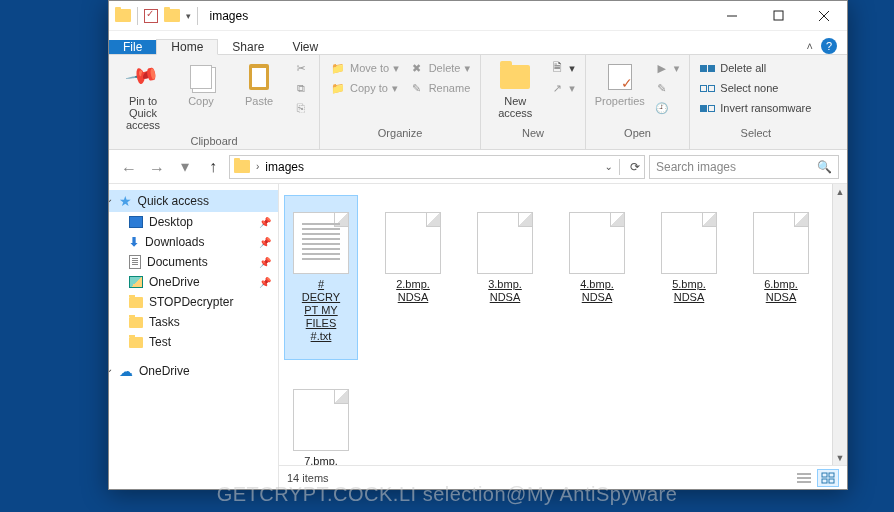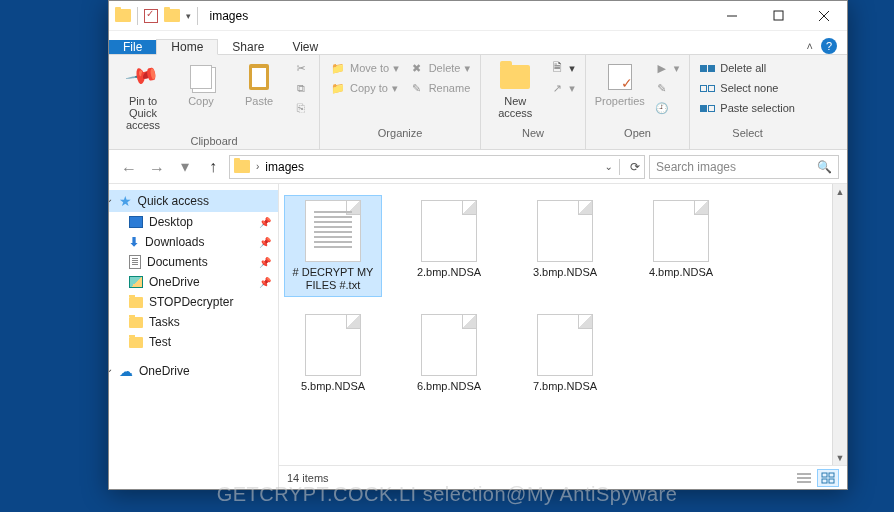--- a/index.html
+++ b/index.html
@@ -60,21 +60,21 @@
   .doc-ic { width:12px;height:14px;background:#fff;border:1px solid #888;position:relative;}
   .doc-ic::after{content:"";position:absolute;top:2px;left:2px;right:2px;height:1px;background:#888;box-shadow:0 2px 0 #888,0 4px 0 #888,0 6px 0 #888;}
   .pic-ic { width:14px;height:12px;border:1px solid #0a8a7a;background:linear-gradient(135deg,#7fd4c8 50%,#ffd27a 50%);}
   .folder-ic { width:14px;height:11px;background:#ffd56b;border-radius:1px;position:relative;}
   .folder-ic::before{content:"";position:absolute;top:-2px;left:0;width:6px;height:2px;background:#ffd56b;}
   .cloud-ic { color:#1979ca; font-size:14px;}
   
   .content-wrap { flex:1; display:flex; flex-direction:column; min-width:0;}
   .files { flex:1; overflow:auto; padding:12px 6px; position:relative;}
   .files-grid { display:flex; flex-wrap:wrap; gap:14px 20px; align-content:flex-start;}
-  .file-item { width:96px; display:flex; flex-direction:column; align-items:center; text-align:center; font-size:11px; color:#222; padding:4px;}
+  .file-item { width:72px; display:flex; flex-direction:column; align-items:center; text-align:center; font-size:11px; color:#222; padding:16px;text-decoration:underline;}
   .file-item.selected { background:#cde8ff; outline:1px solid #8fceff;}
   .file-thumb { width:56px; height:62px; background:#fff; border:1px solid #ccc; position:relative; margin-bottom:4px;}
   .file-thumb .dogear { position:absolute; top:0; right:0; width:14px; height:14px; background:linear-gradient(135deg,#fff 49%,#ddd 50%); border-left:1px solid #ccc; border-bottom:1px solid #ccc;}
   .file-thumb.txt::after { content:""; position:absolute; top:10px; left:8px; right:8px; height:2px; background:#bbb; box-shadow:0 5px 0 #bbb,0 10px 0 #bbb,0 15px 0 #bbb,0 20px 0 #bbb,0 25px 0 #bbb,0 30px 0 #bbb,0 35px 0 #bbb;}
   .file-name { line-height:13px; word-break:break-word;}
   .scroll-fake { position:absolute; right:0; top:0; bottom:0; width:15px; background:#f0f0f0; border-left:1px solid #ddd;}
   .scroll-fake .sbtn { height:15px; display:flex;align-items:center;justify-content:center;color:#666;font-size:9px;}
   
   .status { height:24px; border-top:1px solid #e5e5e5; display:flex; align-items:center; padding:0 8px; font-size:11px; color:#444;gap:12px;}
   .status .views { margin-left:auto; display:flex; gap:2px;}
@@ -244,21 +244,21 @@
                 <span class="sq"></span>
                 <span class="sq"></span>
               </span>
               <span>Select none</span>
             </div>
           <div class="small-row">
               <span class="mini-icon">
                 <span class="sq f"></span>
                 <span class="sq"></span>
               </span>
-              <span>Paste selection</span>
+              <span>Invert ransomware</span>
             </div>
         </div>
       </div>
       <div class="group-label">Select</div>
     </div>
   </div>
 
   <div class="navbar">
     <div class="nav-arrow">←</div>
     <div class="nav-arrow">→</div>

